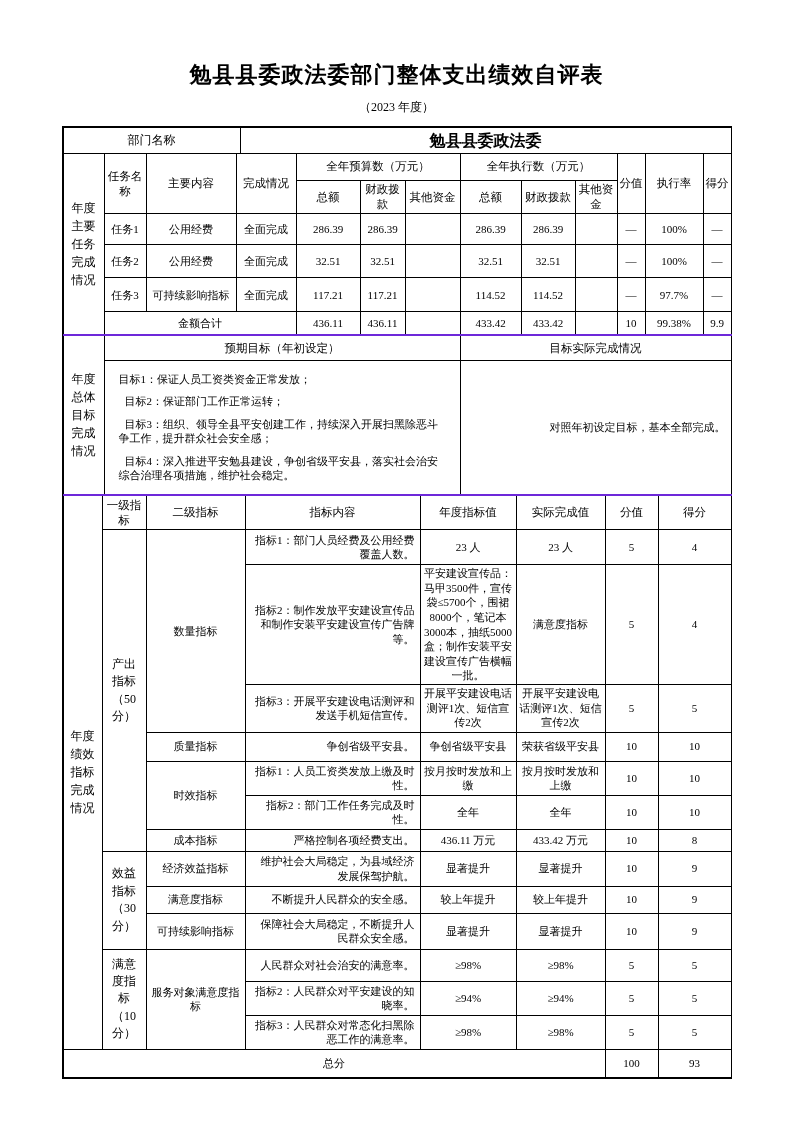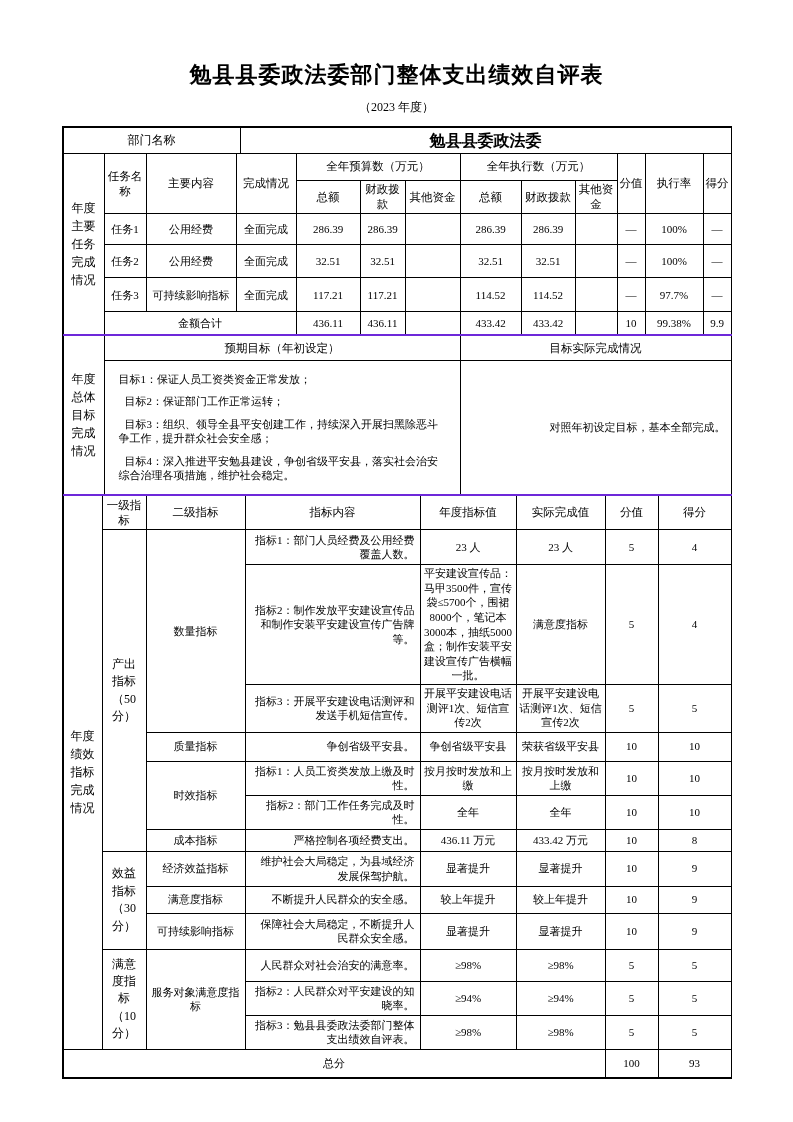--- a/index.html
+++ b/index.html
@@ -276,21 +276,21 @@
       <td>5</td>
     </tr>
     <tr style="height:32px">
       <td class="left">指标2：人民群众对平安建设的知晓率。</td>
       <td>≥94%</td>
       <td>≥94%</td>
       <td>5</td>
       <td>5</td>
     </tr>
     <tr style="height:33px">
-      <td class="left">指标3：勉县县委政法委部门整体支出绩效自评表。</td>
+      <td class="left">指标3：人民群众对常态化扫黑除恶工作的满意率。</td>
       <td>≥98%</td>
       <td>≥98%</td>
       <td>5</td>
       <td>5</td>
     </tr>
     <tr style="height:28px">
       <td colspan="6">总分</td>
       <td>100</td>
       <td>93</td>
     </tr>

